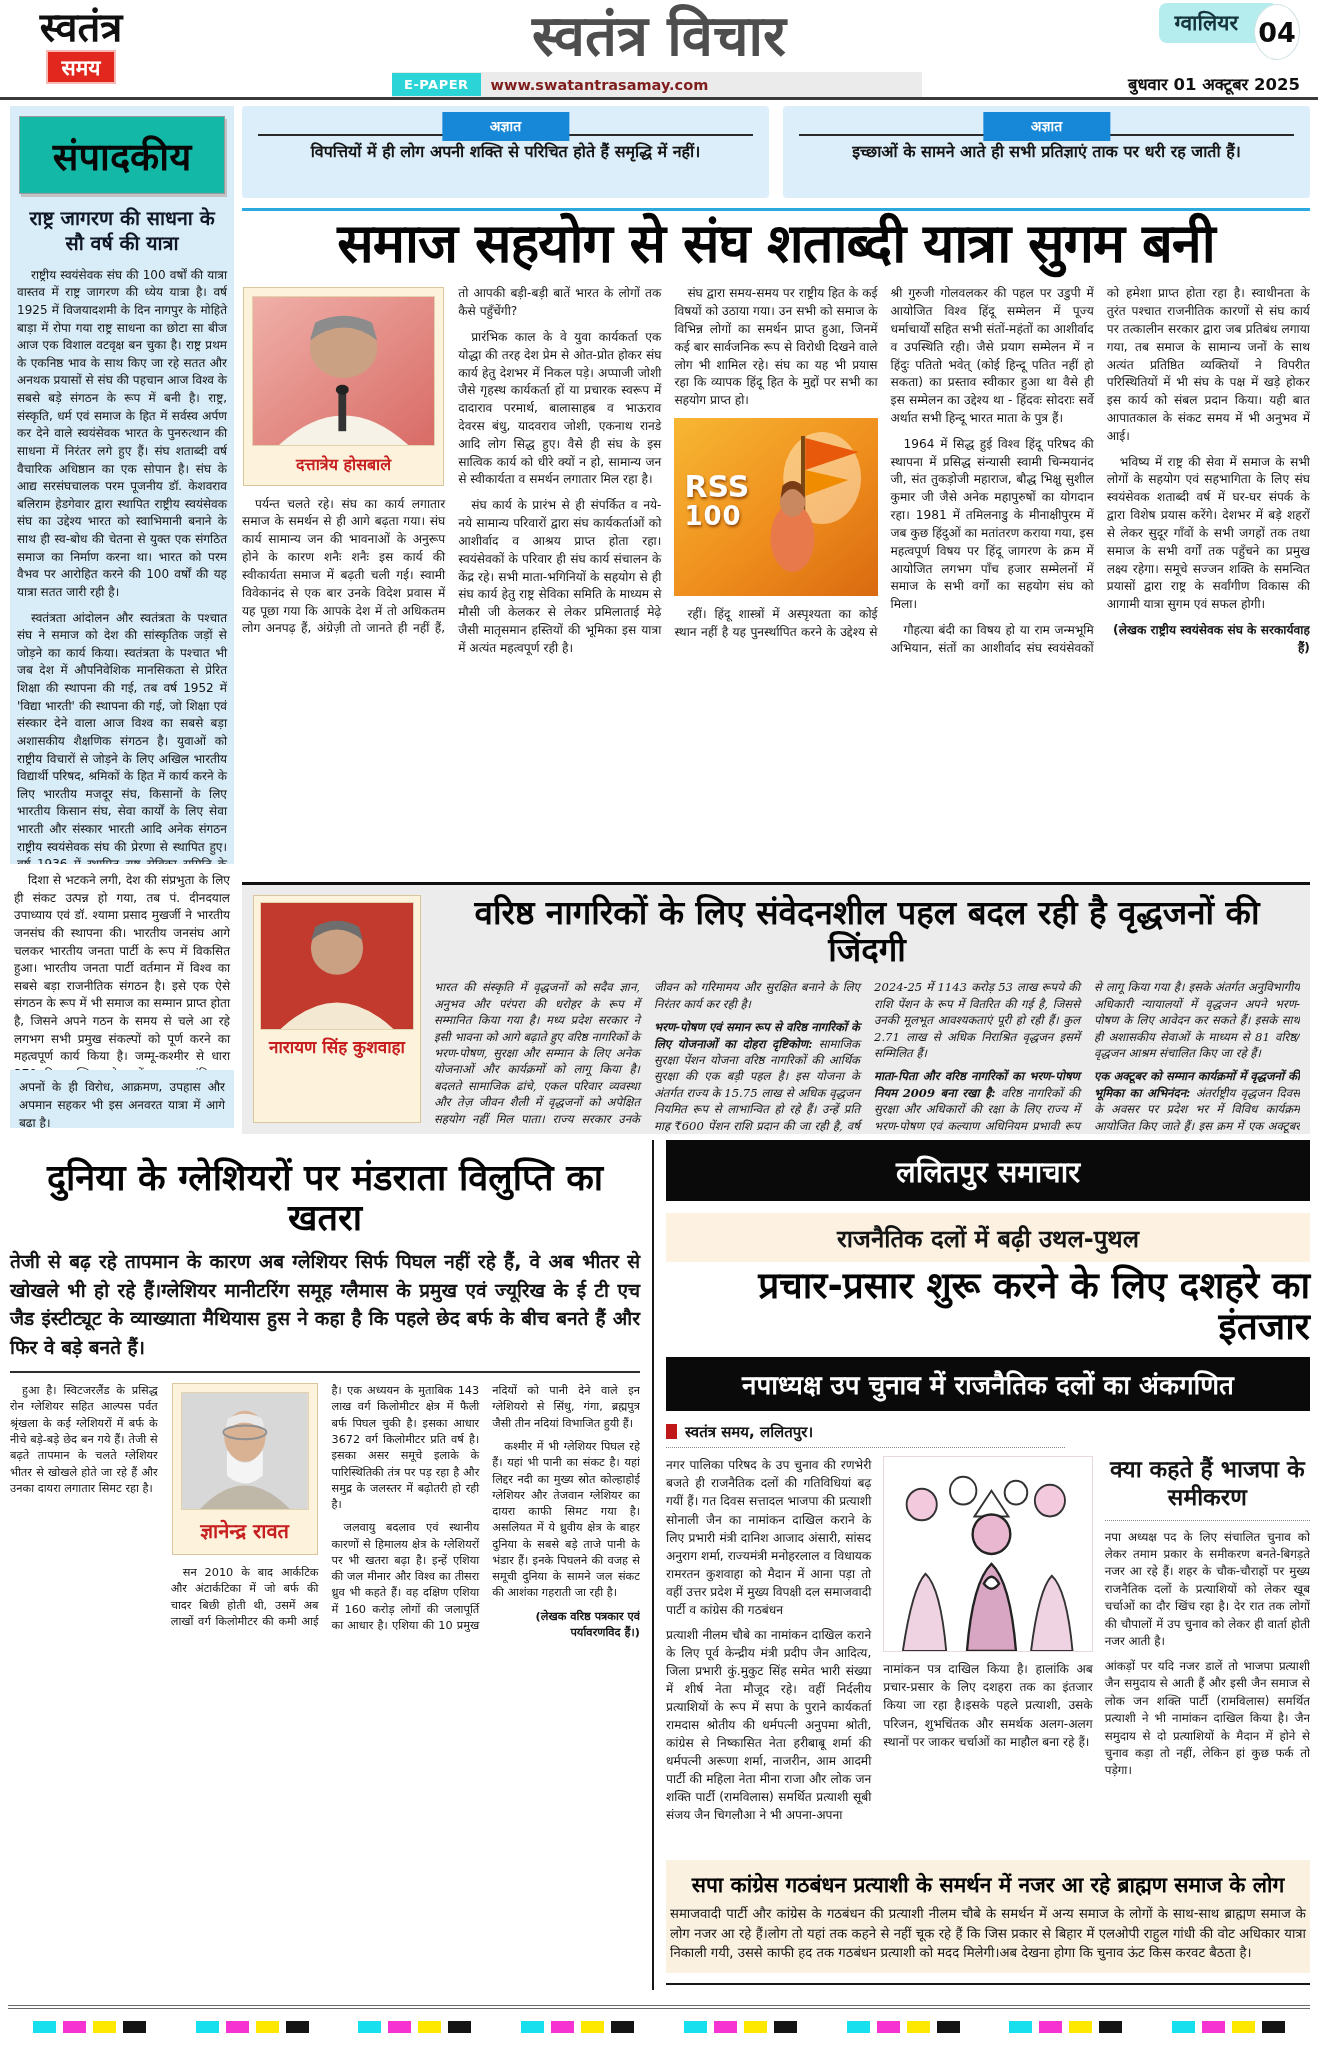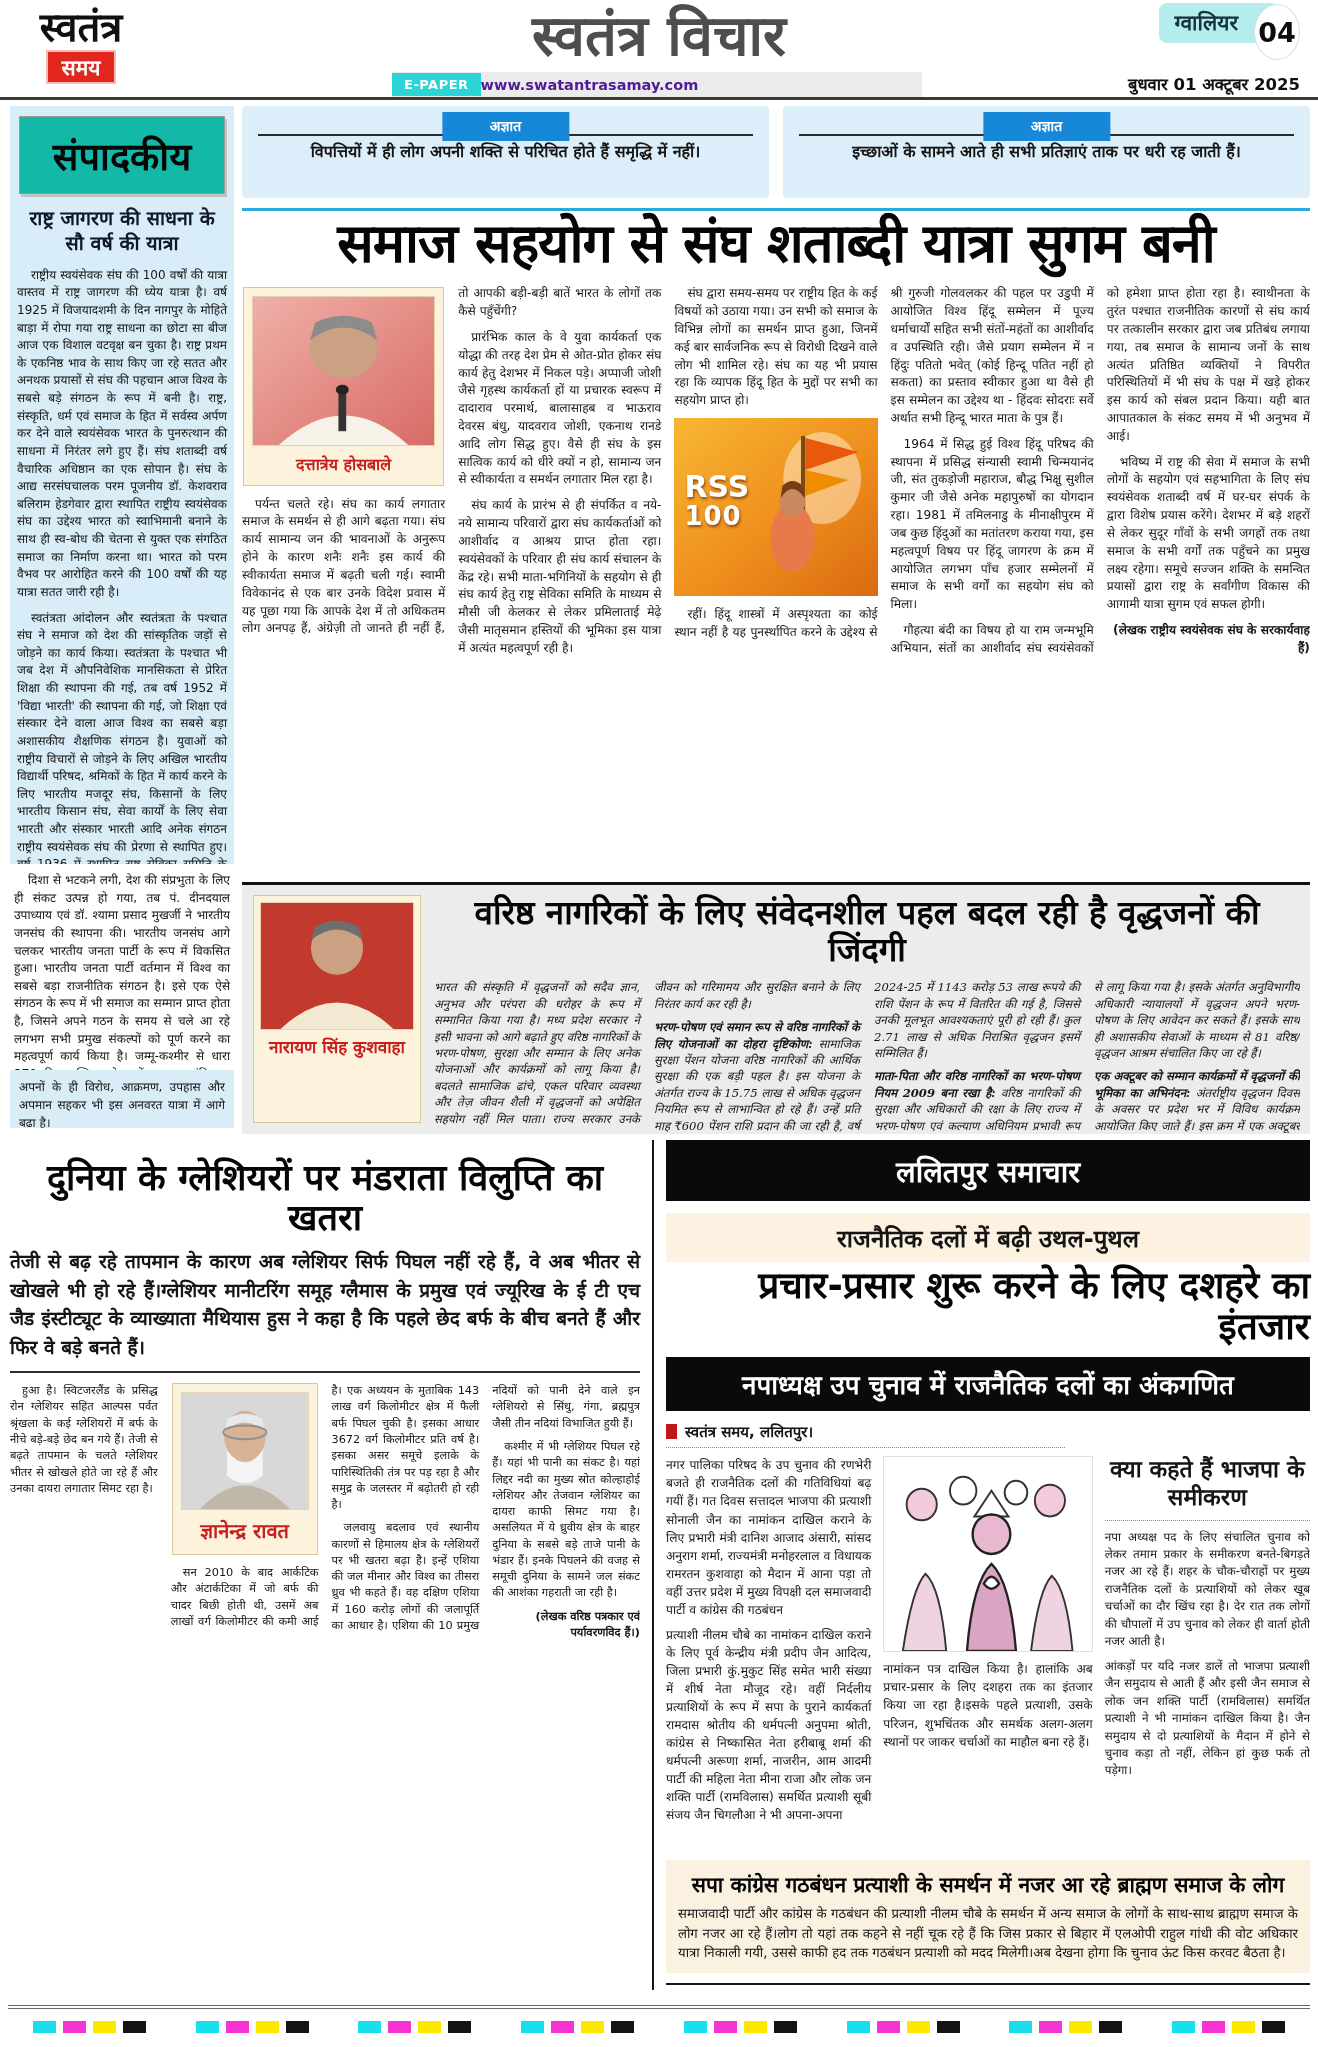--- a/index.html
+++ b/index.html
@@ -11,21 +11,21 @@
   
   .hdr { height:100px; position:relative; border-bottom:3px solid #3a3a3a; }
   .logo { position:absolute; left:16px; top:6px; width:130px; text-align:center; }
   .logo-top { font-size:40px; font-weight:800; color:#101010; line-height:1.05; }
   .logo-bottom { display:inline-block; background:#e2281e; color:#fff; font-size:21px; font-weight:800;
     padding:1px 14px; border:2px solid #f7b9b4; margin-top:2px; }
   .masthead { text-align:center; font-size:56px; font-weight:700; color:#4e4e4e; padding-top:8px; line-height:1; }
   .sub-strip { position:absolute; left:392px; top:72px; width:530px; height:25px; background:#ebebeb;
     display:flex; align-items:center; }
   .epaper { background:#2bd4d6; color:#fff; font-weight:800; font-size:13px; padding:4px 12px; letter-spacing:.5px; }
-  .url { font-weight:700; font-size:14.5px; color:#4c1d95; }
+  .url { font-weight:700; font-size:14.5px; color:#7f1d1d; padding-left:10px; }
   .city-wrap { position:absolute; right:40px; top:8px; }
   .city-badge { background:#b5edef; border-radius:8px; font-size:21px; font-weight:800; color:#15333a;
     padding:8px 40px 8px 16px; }
   .page-circle { position:absolute; right:-22px; top:-4px; width:46px; height:56px; background:#fff;
     border:1px solid #cfe3e4; border-radius:50%; display:flex; align-items:center; justify-content:center;
     font-size:27px; font-weight:800; color:#0c0c0c; }
   .date-line { position:absolute; right:18px; top:72px; font-size:16.5px; font-weight:800; color:#101010; }
 
   
   .top-row { display:flex; gap:8px; padding:6px 8px 0 10px; height:1036px; overflow:hidden; }
@@ -99,21 +99,21 @@
   .lp-head { font-size:37px; font-weight:800; text-align:right; line-height:1.1; margin:2px 0 10px; color:#050505; }
   .byline { display:flex; align-items:center; gap:8px; font-weight:700; font-size:15px; padding:2px 0 6px;
     border-bottom:1px dotted #8a8a8a; margin-bottom:8px; width:62%; }
   .red-sq { width:11px; height:15px; background:#c01818; flex:none; }
   .lp-grid { display:grid; grid-template-columns:1fr 1.02fr 1fr; gap:12px; height:398px; overflow:hidden; }
   .lp-grid p { font-size:12.2px; line-height:1.48; text-align:justify; margin-bottom:7px; }
   .cartoon { height:196px; background:#fff; border:1px solid #e7d9de; margin-bottom:8px; overflow:hidden; }
   .bjp-head { font-size:23px; font-weight:800; text-align:center; line-height:1.2; border-bottom:1px dotted #8a8a8a;
     padding-bottom:8px; margin-bottom:8px; }
   .bjp-col p { font-size:11.8px; }
-  .hl-box { background:#fbf1e0; padding:10px 12px; margin:6px 0 10px; }
+  .hl-box { background:#fbf1e0; padding:10px 4px; margin:6px 0 10px; }
   .hl-head { font-size:21px; font-weight:800; text-align:center; margin-bottom:6px; color:#050505; }
   .hl-text { font-size:13.2px; line-height:1.48; text-align:justify; }
   .bottom-pair { display:flex; gap:18px; border-top:2px solid #161616; padding-top:8px; height:300px; overflow:hidden; }
 
   
   .press { position:absolute; left:8px; right:8px; bottom:14px; border-top:4px double #6a6a6a;
     padding-top:12px; display:flex; justify-content:space-around; }
   .grp { display:flex; gap:7px; }
   .sq { width:23px; height:12px; }
   .sq.c { background:#18dfee; } .sq.m { background:#f633d1; } .sq.y { background:#ffe800; } .sq.k { background:#141414; }

